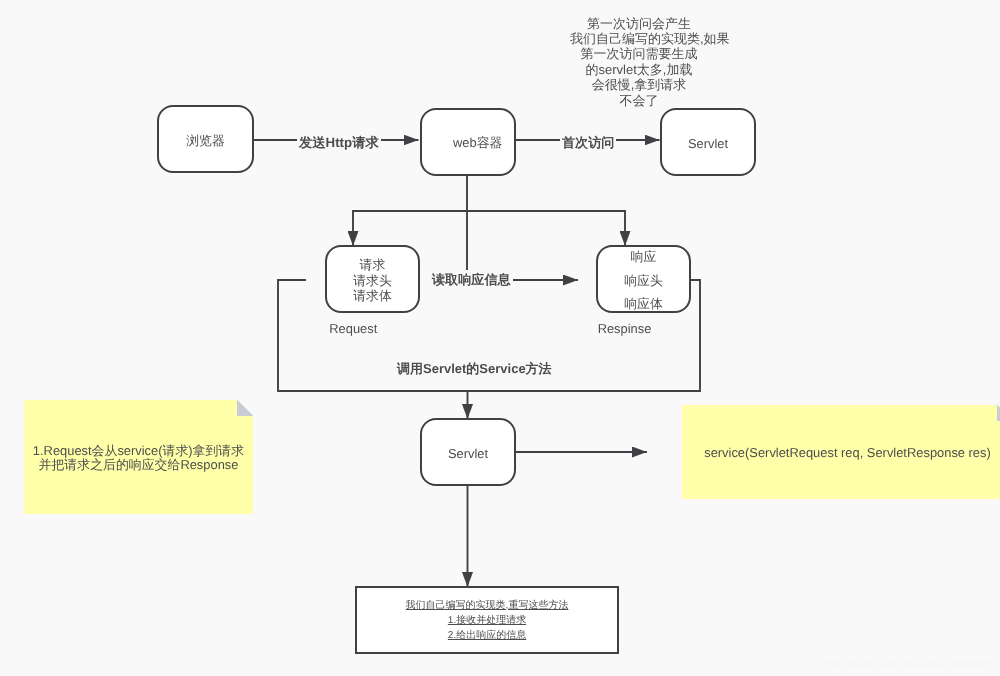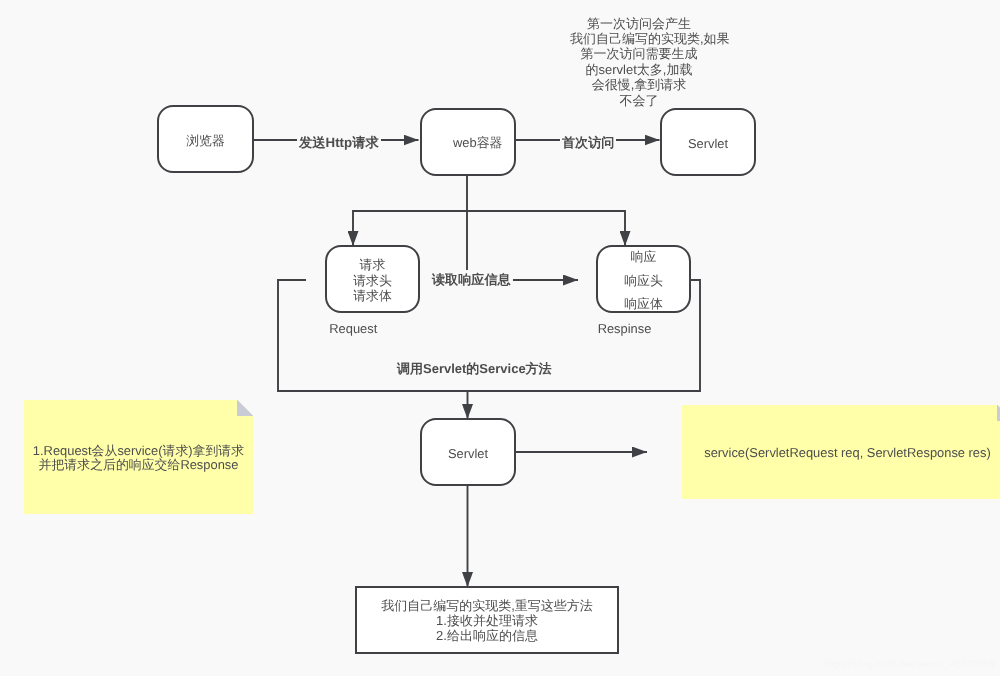--- a/index.html
+++ b/index.html
@@ -25,21 +25,21 @@
   .box.sharp{border-radius:0;border-width:2px;}
   .box.multi{line-height:15.5px;padding-top:3px;margin-left:19px;}
   .box.multi span,.box.multi div{display:block;}
 
   #b-browser    {left:157px; top:105px;   width:97px;   height:68px;}
   #b-web        {left:419.5px;top:107.5px;width:96.5px; height:68.5px;padding-left:20px;}
   #b-servlet-top{left:660px; top:108px;   width:96px;   height:68px;}
   #b-request    {left:306px; top:245px;   width:95px;   height:68px;}
   #b-response   {left:577px; top:245px;   width:95px;   height:68px;gap:8px;}
   #b-servlet-bot{left:420px; top:418px;   width:96px;   height:68px;}
-  #b-impl       {left:336px; top:586px;   width:264px;  height:68px;line-height:15px;padding-top:0;font-size:13px;}
+  #b-impl       {left:336px; top:586px;   width:264px;  height:68px;line-height:15px;padding-top:0;font-size:10px;text-decoration:underline;}
 
   .caption{position:absolute;color:#4d4d4d;font-size:12.9px;white-space:nowrap;text-align:center;}
   #cap-request {left:305.5px;top:321px;width:95.5px;}
   #cap-response{left:577px;  top:321px;width:95px;}
 
   .elabel{
     position:absolute;color:#4d4d4d;font-size:13.1px;white-space:nowrap;
     background:#f9f9f9;padding:0 2px;line-height:15px;font-weight:bold;
   }
   #l-send {left:297px;top:135px;font-size:13.3px;}

